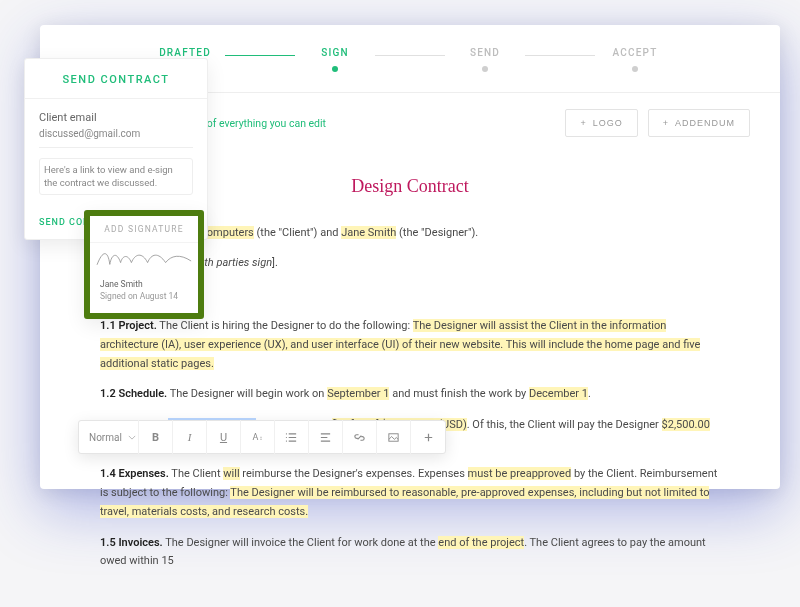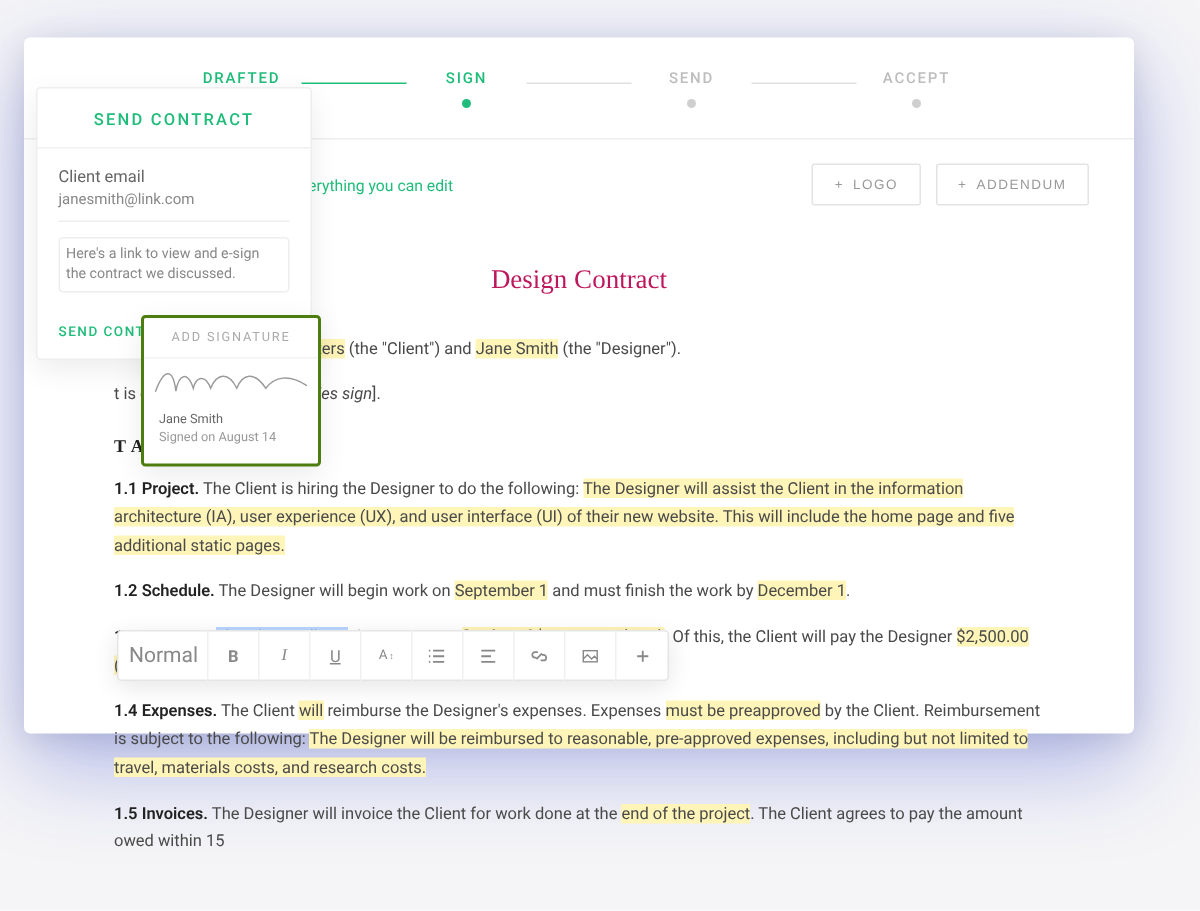--- a/index.html
+++ b/index.html
@@ -8,21 +8,21 @@
     background: #f5f5f7;
     width: 800px;
     height: 607px;
     overflow: hidden;
     position: relative;
     font-size: 11px;
     color: #555;
   }
   .shadow-wrap {
     position: absolute;
-    left: 16px;
+    left: 40px;
     top: 25px;
     width: 740px;
     height: 464px;
     background: #fff;
     border-radius: 4px;
     box-shadow: 0 20px 60px rgba(40, 60, 200, 0.35), 0 4px 20px rgba(0,0,0,0.1);
   }
   
   .stepper {
     display: flex;
@@ -146,25 +146,25 @@
     padding: 10px 14px 12px;
     font-size: 9px;
     letter-spacing: 1px;
     color: #20bd7a;
     font-weight:500;
   }
 
   
   .sig-card {
     position: absolute;
-    left: 94px;
+    left: 84px;
     top: 210px;
     width: 120px;
     background: #fff;
-    border: 2px solid #4d7c0f;
+    border: 6px solid #4d7c0f;
     box-shadow: 0 6px 20px rgba(0,0,0,0.08);
     border-radius: 3px;
     z-index: 6;
   }
   .sig-card .sig-head {
     text-align:center;
     font-size:8.5px;
     letter-spacing:1.2px;
     color:#aaa;
     padding:8px 0;
@@ -192,21 +192,21 @@
     width: 34px;
     height: 34px;
     display:flex;
     align-items:center;
     justify-content:center;
     color:#888;
     font-size:11px;
     border-right:1px solid #f0f0f0;
     cursor:pointer;
   }
-  .tb-item.wide { width:60px; font-size:14px; justify-content:flex-end; padding-left:10px;}
+  .tb-item.wide { width:60px; font-size:10px; justify-content:flex-start; padding-left:10px;}
   .tb-item svg { width:13px; height:13px; }
   .tb-item:last-child{border-right:none;}
 </style>
 </head>
 <body>
 
 <div class="shadow-wrap">
 
   <div class="stepper">
     <div class="step active">
@@ -285,21 +285,21 @@
     <p>
       <span class="bold">1.5 Invoices.</span><span> The Designer will invoice the Client for work done at the </span><span class="hl">end of the project</span><span>. The Client agrees to pay the amount owed within 15</span>
     </p>
   </div>
 </div>
 
 <div class="send-panel">
   <h4>SEND CONTRACT</h4>
   <div class="send-body">
     <label>Client email</label>
-    <span class="inval">janesmith@link.com</span>
+    <span class="inval">discussed@gmail.com</span>
     <div class="msg">Here's a link to view and e-sign the contract we discussed.</div>
   </div>
   <div class="send-footer">SEND CONTRACT VIA URL</div>
 </div>
 
 <div class="sig-card">
   <div class="sig-head">ADD SIGNATURE</div>
   <svg class="sig-svg" viewBox="0 0 120 32">
     <path d="M8 22 C 14 6, 20 6, 22 22 C 24 10, 30 8, 34 20 C 36 12, 42 10, 46 20 C 50 10, 58 8, 64 20 C 68 10, 76 8, 84 20 C 90 12, 100 10, 112 18" stroke="#9a9a9a" stroke-width="1" fill="none" stroke-linecap="round"></path>
   </svg>

